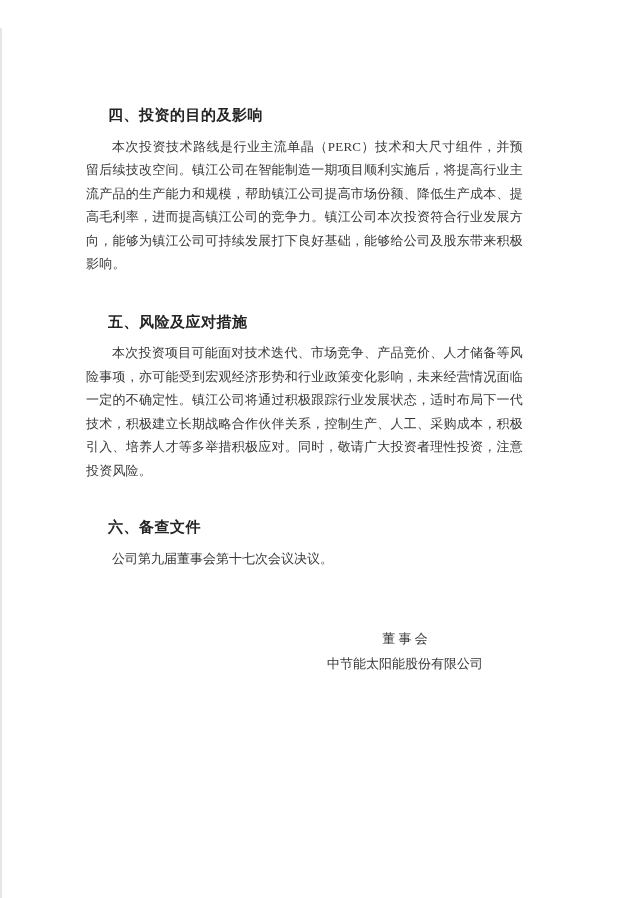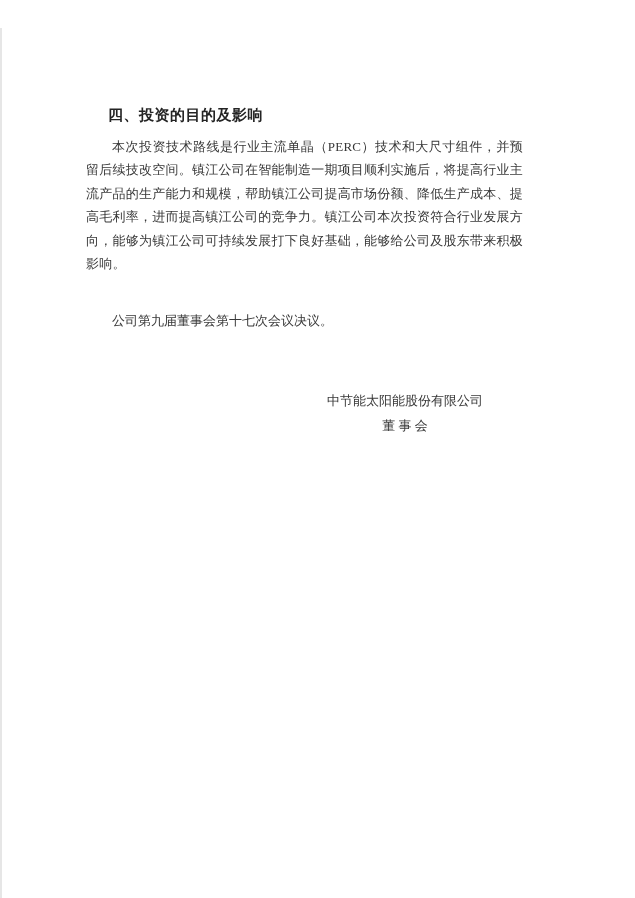--- a/index.html
+++ b/index.html
@@ -70,23 +70,28 @@
 <body>
 
 <div class="page">
   <div class="edge-line"></div>
 
   <section class="sec-purpose">
     <h2 class="sec-heading">四、投资的目的及影响</h2>
     <p class="sec-body">本次投资技术路线是行业主流单晶（PERC）技术和大尺寸组件，并预留后续技改空间。镇江公司在智能制造一期项目顺利实施后，将提高行业主流产品的生产能力和规模，帮助镇江公司提高市场份额、降低生产成本、提高毛利率，进而提高镇江公司的竞争力。镇江公司本次投资符合行业发展方向，能够为镇江公司可持续发展打下良好基础，能够给公司及股东带来积极影响。</p>
   </section>
 
+  <section class="sec-risks">
+    <h2 class="sec-heading">五、风险及应对措施</h2>
+    <p class="sec-body">本次投资项目可能面对技术迭代、市场竞争、产品竞价、人才储备等风险事项，亦可能受到宏观经济形势和行业政策变化影响，未来经营情况面临一定的不确定性。镇江公司将通过积极跟踪行业发展状态，适时布局下一代技术，积极建立长期战略合作伙伴关系，控制生产、人工、采购成本，积极引入、培养人才等多举措积极应对。同时，敬请广大投资者理性投资，注意投资风险。</p>
+  </section>
 
   <section class="sec-docs">
+    <h2 class="sec-heading">六、备查文件</h2>
     <p class="sec-body">公司第九届董事会第十七次会议决议。</p>
   </section>
 
 
   <div class="signature">
+    <div>董 事 会</div>
     <div>中节能太阳能股份有限公司</div>
-    <div>董 事 会</div>
   </div>
 </div>
 
 </body></html>

